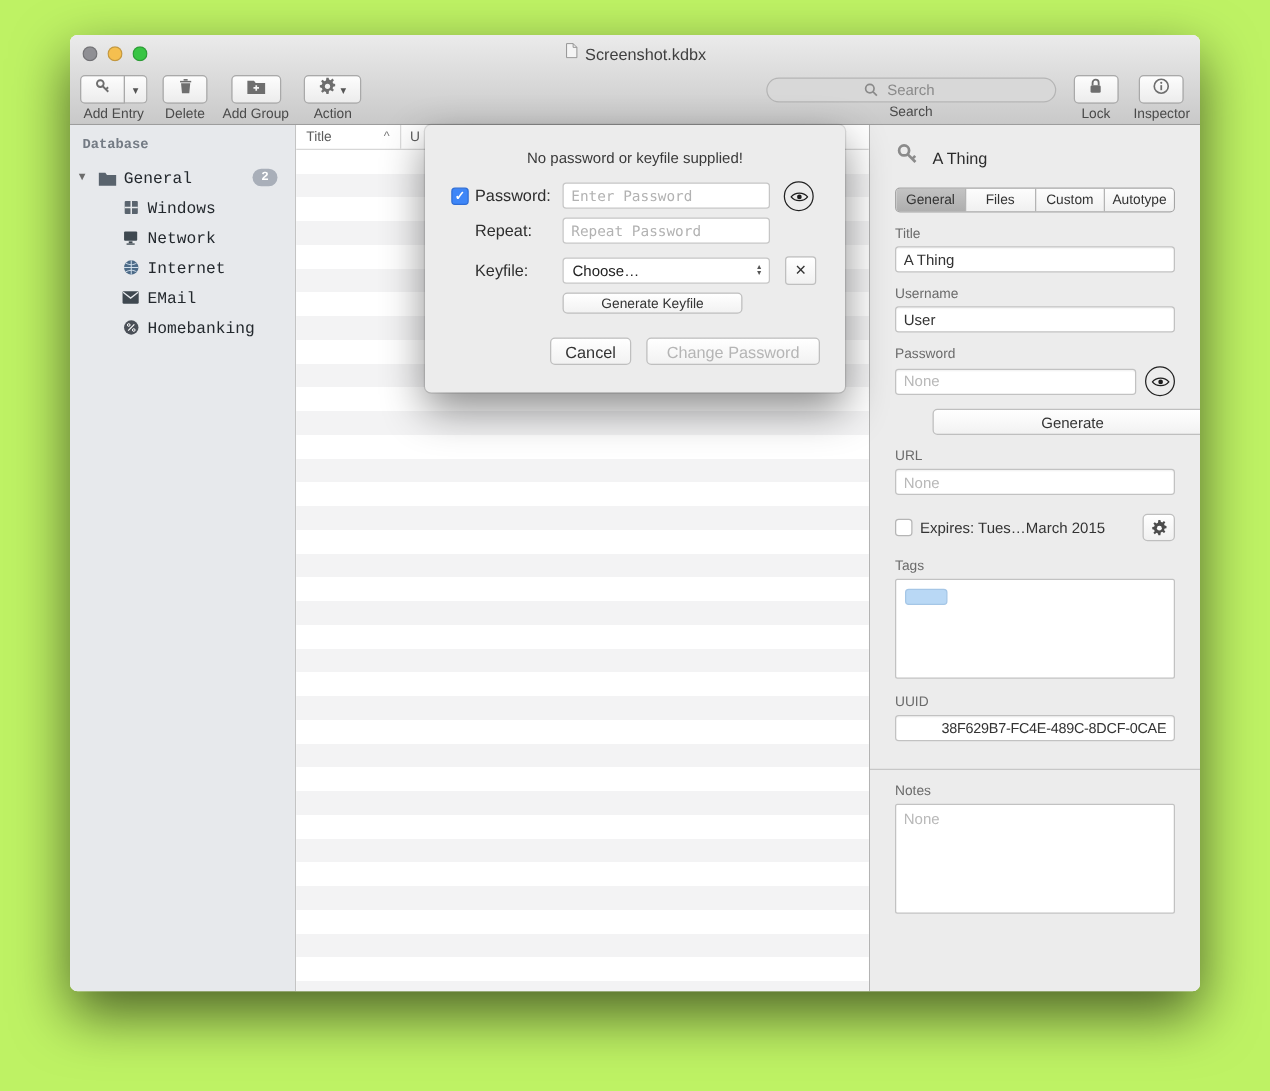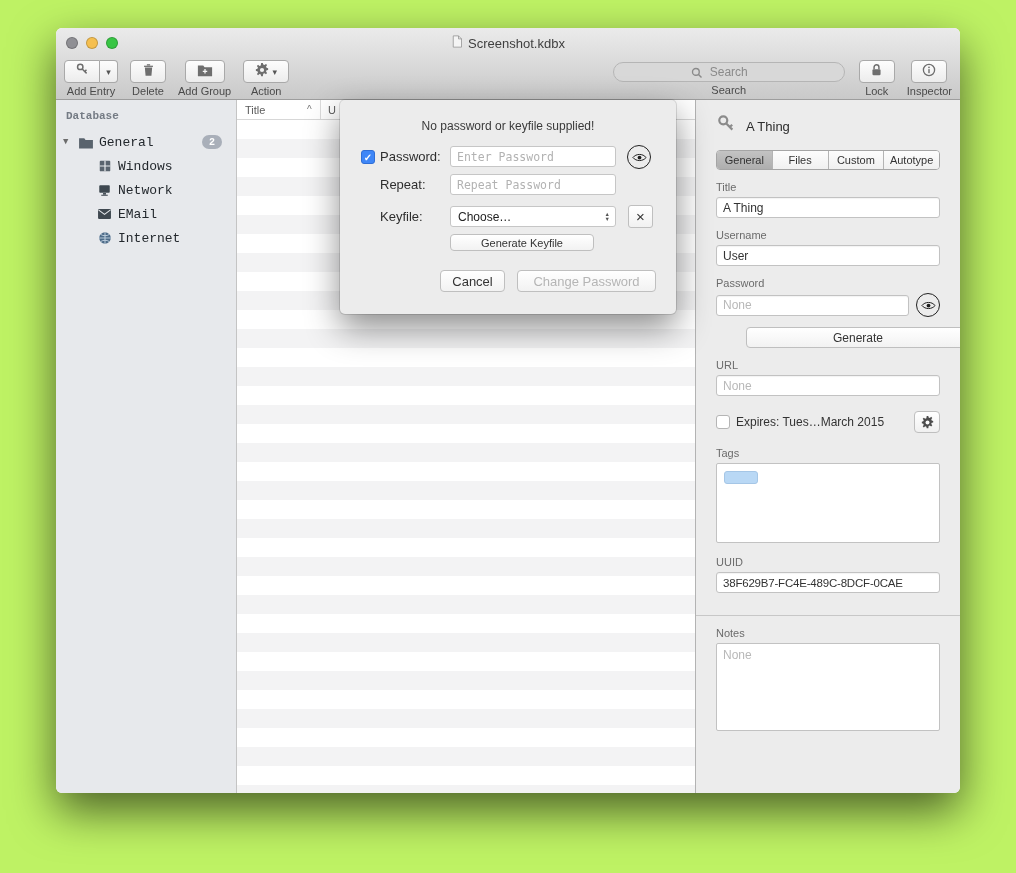--- a/index.html
+++ b/index.html
@@ -88,21 +88,21 @@
   .expires-row { display:flex; align-items:center; margin-top:15px; gap:6px; }
   .checkbox { width:14px; height:14px; border:1px solid #b5b5b5; border-radius:3px; background:#fff; display:inline-flex;
               align-items:center; justify-content:center; }
   .checkbox.checked { background:var(--accent-blue,#3e86f7); border-color:#2f6ed6; }
   .checkbox.checked:after { content:"✓"; color:#fff; font-size:10px; font-weight:bold; }
   .expires-label { font-size:12px; color:#333; flex:1; white-space:nowrap; overflow:hidden; }
   .gear-btn { width:26px; height:22px; min-width:26px; display:flex; align-items:center; justify-content:center;
               background:linear-gradient(#ffffff,#f0f0f0); border:1px solid #bfbfbf; border-radius:4px; }
   .tags-box { width:100%; height:80px; background:#fff; border:1px solid #c2c2c2; border-radius:2px; padding:7px; }
   .tag-chip { width:34px; height:13px; border-radius:3px; background:var(--tag-chip,#b9d8f5); border:1px solid #a5c6e6; }
-  .uuid-input { font-size:11.5px; letter-spacing:-0.2px; }
+  .uuid-input { font-size:11.5px; letter-spacing:-0.2px;text-align:right; }
   .divider { height:1px; background:#c7c7c7; margin:22px -20px 0 -20px; }
   .notes-box { width:100%; height:88px; background:#fff; border:1px solid #c2c2c2; border-radius:2px;
                font-size:12px; color:#333; padding:4px 6px; resize:none; outline:none; font-family:"Liberation Sans",sans-serif; }
   .notes-box::placeholder { color:#b8b8b8; }
 
   
   .dialog { position:absolute; left:284px; top:72px; width:336px; height:214px; background:#ececec;
             border-radius:5px; box-shadow:0 14px 34px rgba(0,0,0,.45), 0 0 0 1px rgba(0,0,0,.12); z-index:20; }
   .dlg-msg { position:absolute; top:19px; left:0; right:0; text-align:center; font-size:12px; color:#3a3a3a; }
   .dlg-label { position:absolute; width:66px; text-align:left; font-size:13px; color:#2e2e2e; left:40px; line-height:21px; }
@@ -273,38 +273,49 @@
                 <rect x="2" y="2.5" width="12" height="8.5" rx="1" fill="#3e4850"></rect>
                 <rect x="6.3" y="11.5" width="3.4" height="1.8" fill="#3e4850"></rect>
                 <rect x="4.3" y="13.4" width="7.4" height="1.2" fill="#3e4850"></rect>
               </svg>
           </span>
           <span class="si-label">Network</span>
         </div>
 
         <div class="side-item indent">
           <span class="si-icon">
+            <svg width="14" height="14" viewBox="0 0 16 16">
+                <circle cx="8" cy="8" r="6.6" fill="#4d6b88"></circle>
+                <path d="M8 1.4v13.2M1.4 8h13.2M3.2 4c2.8 1.9 6.8 1.9 9.6 0M3.2 12c2.8-1.9 6.8-1.9 9.6 0" stroke="#d4e2ee" stroke-width=".9" fill="none"></path>
+              </svg>
+          </span>
+          <span class="si-label">Internet</span>
+        </div>
+
+        <div class="side-item indent">
+          <span class="si-icon">
             <svg width="15" height="12" viewBox="0 0 16 13">
                 <rect x="1" y="1" width="14" height="11" rx="1.2" fill="#3f4850"></rect>
                 <path d="M1.5 2l6.5 5 6.5-5" stroke="#e7e9ec" stroke-width="1.1" fill="none"></path>
               </svg>
           </span>
           <span class="si-label">EMail</span>
         </div>
 
         <div class="side-item indent">
           <span class="si-icon">
             <svg width="14" height="14" viewBox="0 0 16 16">
-                <circle cx="8" cy="8" r="6.6" fill="#4d6b88"></circle>
-                <path d="M8 1.4v13.2M1.4 8h13.2M3.2 4c2.8 1.9 6.8 1.9 9.6 0M3.2 12c2.8-1.9 6.8-1.9 9.6 0" stroke="#d4e2ee" stroke-width=".9" fill="none"></path>
-              </svg>
-          </span>
-          <span class="si-label">Internet</span>
-        </div>
-
+                <circle cx="8" cy="8" r="6.6" fill="#4a4f57"></circle>
+                <path d="M5.2 10.8l5.6-5.6" stroke="#fff" stroke-width="1.1"></path>
+                <circle cx="5.7" cy="5.7" r="1.2" fill="none" stroke="#fff" stroke-width=".9"></circle>
+                <circle cx="10.3" cy="10.3" r="1.2" fill="none" stroke="#fff" stroke-width=".9"></circle>
+              </svg>
+          </span>
+          <span class="si-label">Homebanking</span>
+        </div>
       </div>
 
       <div class="table">
         <div class="thead">
           <span class="th-title">Title</span>
           <span class="sort-ind">^</span>
           <span class="th-u">U</span>
         </div>
         <div class="stripes"></div>
       </div>

